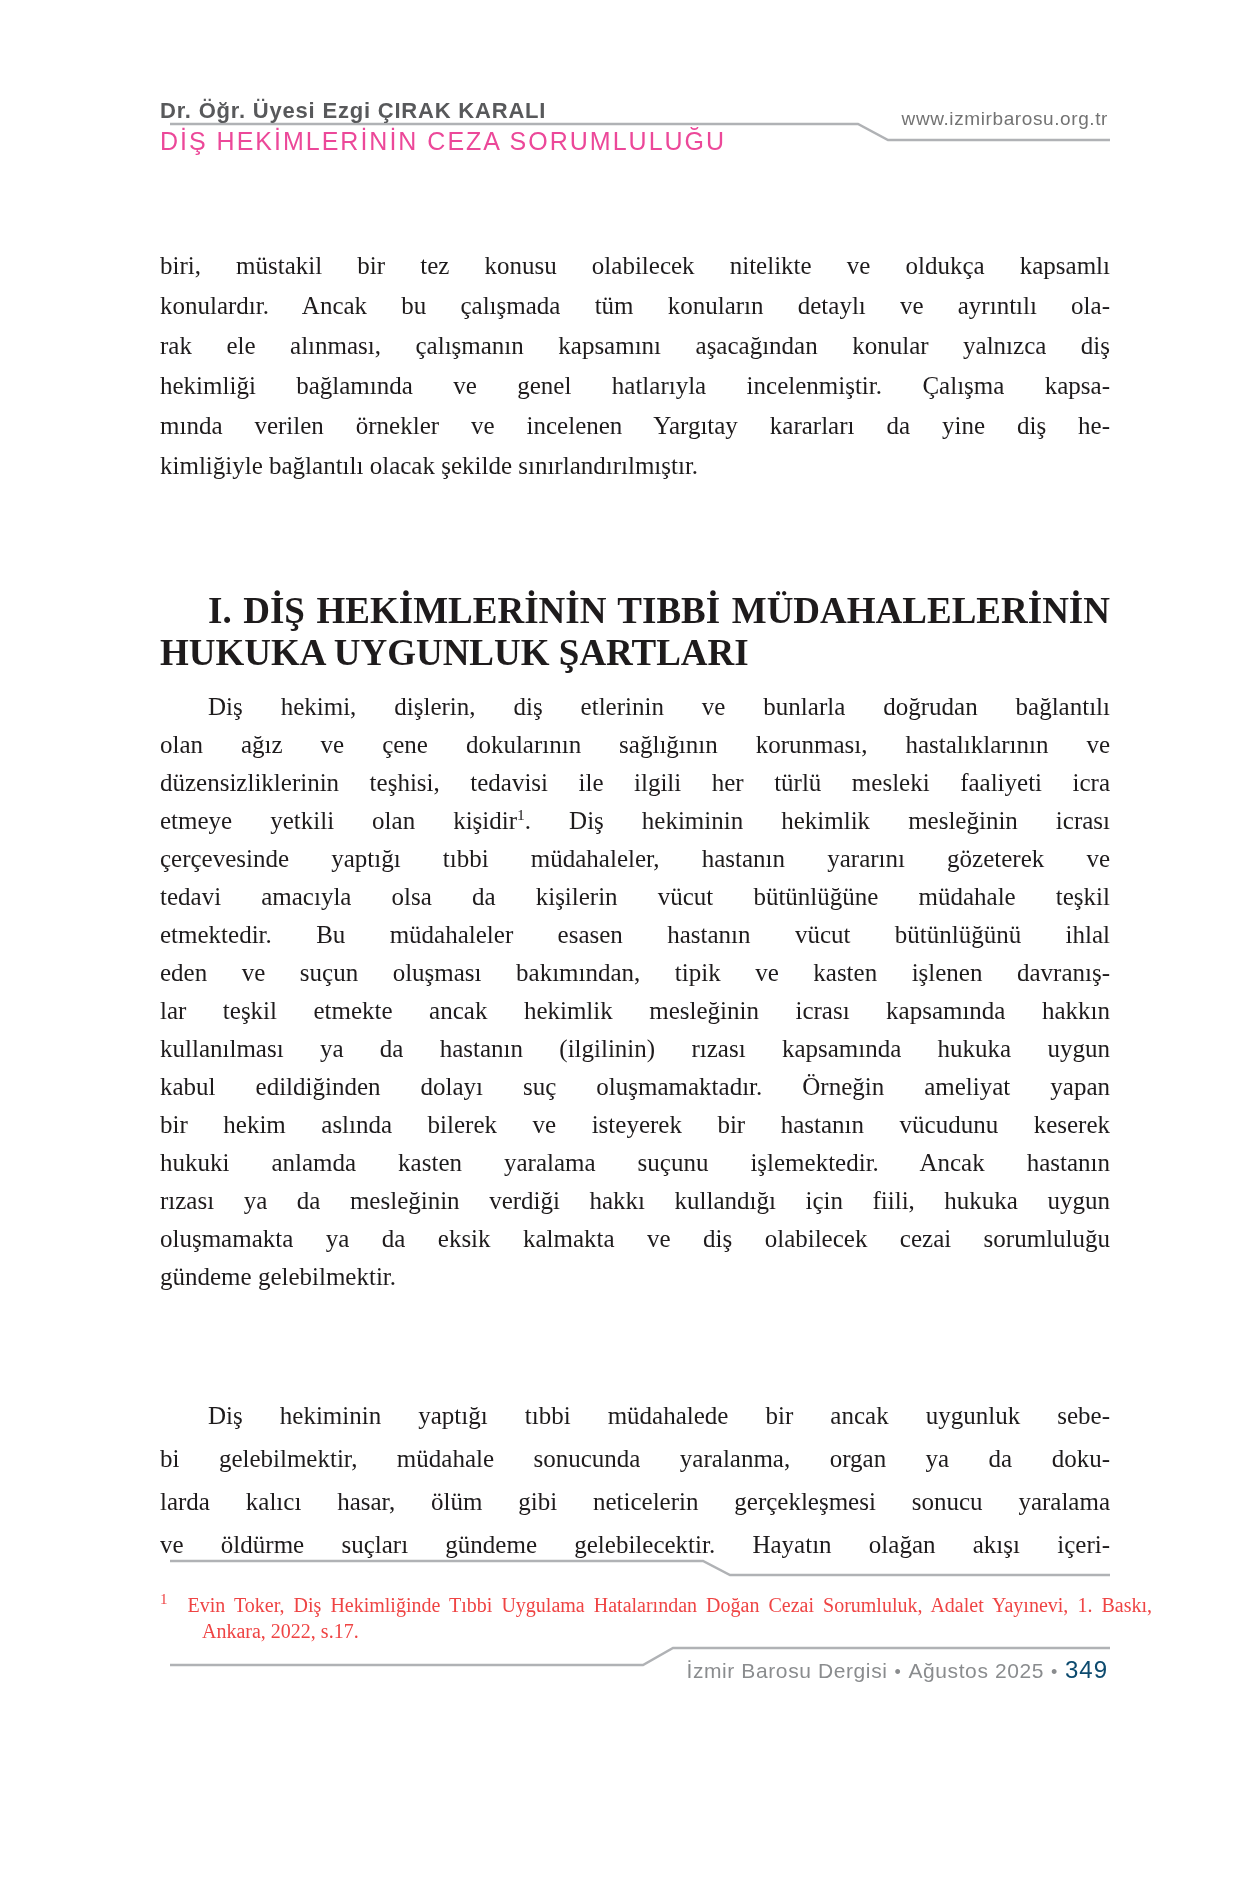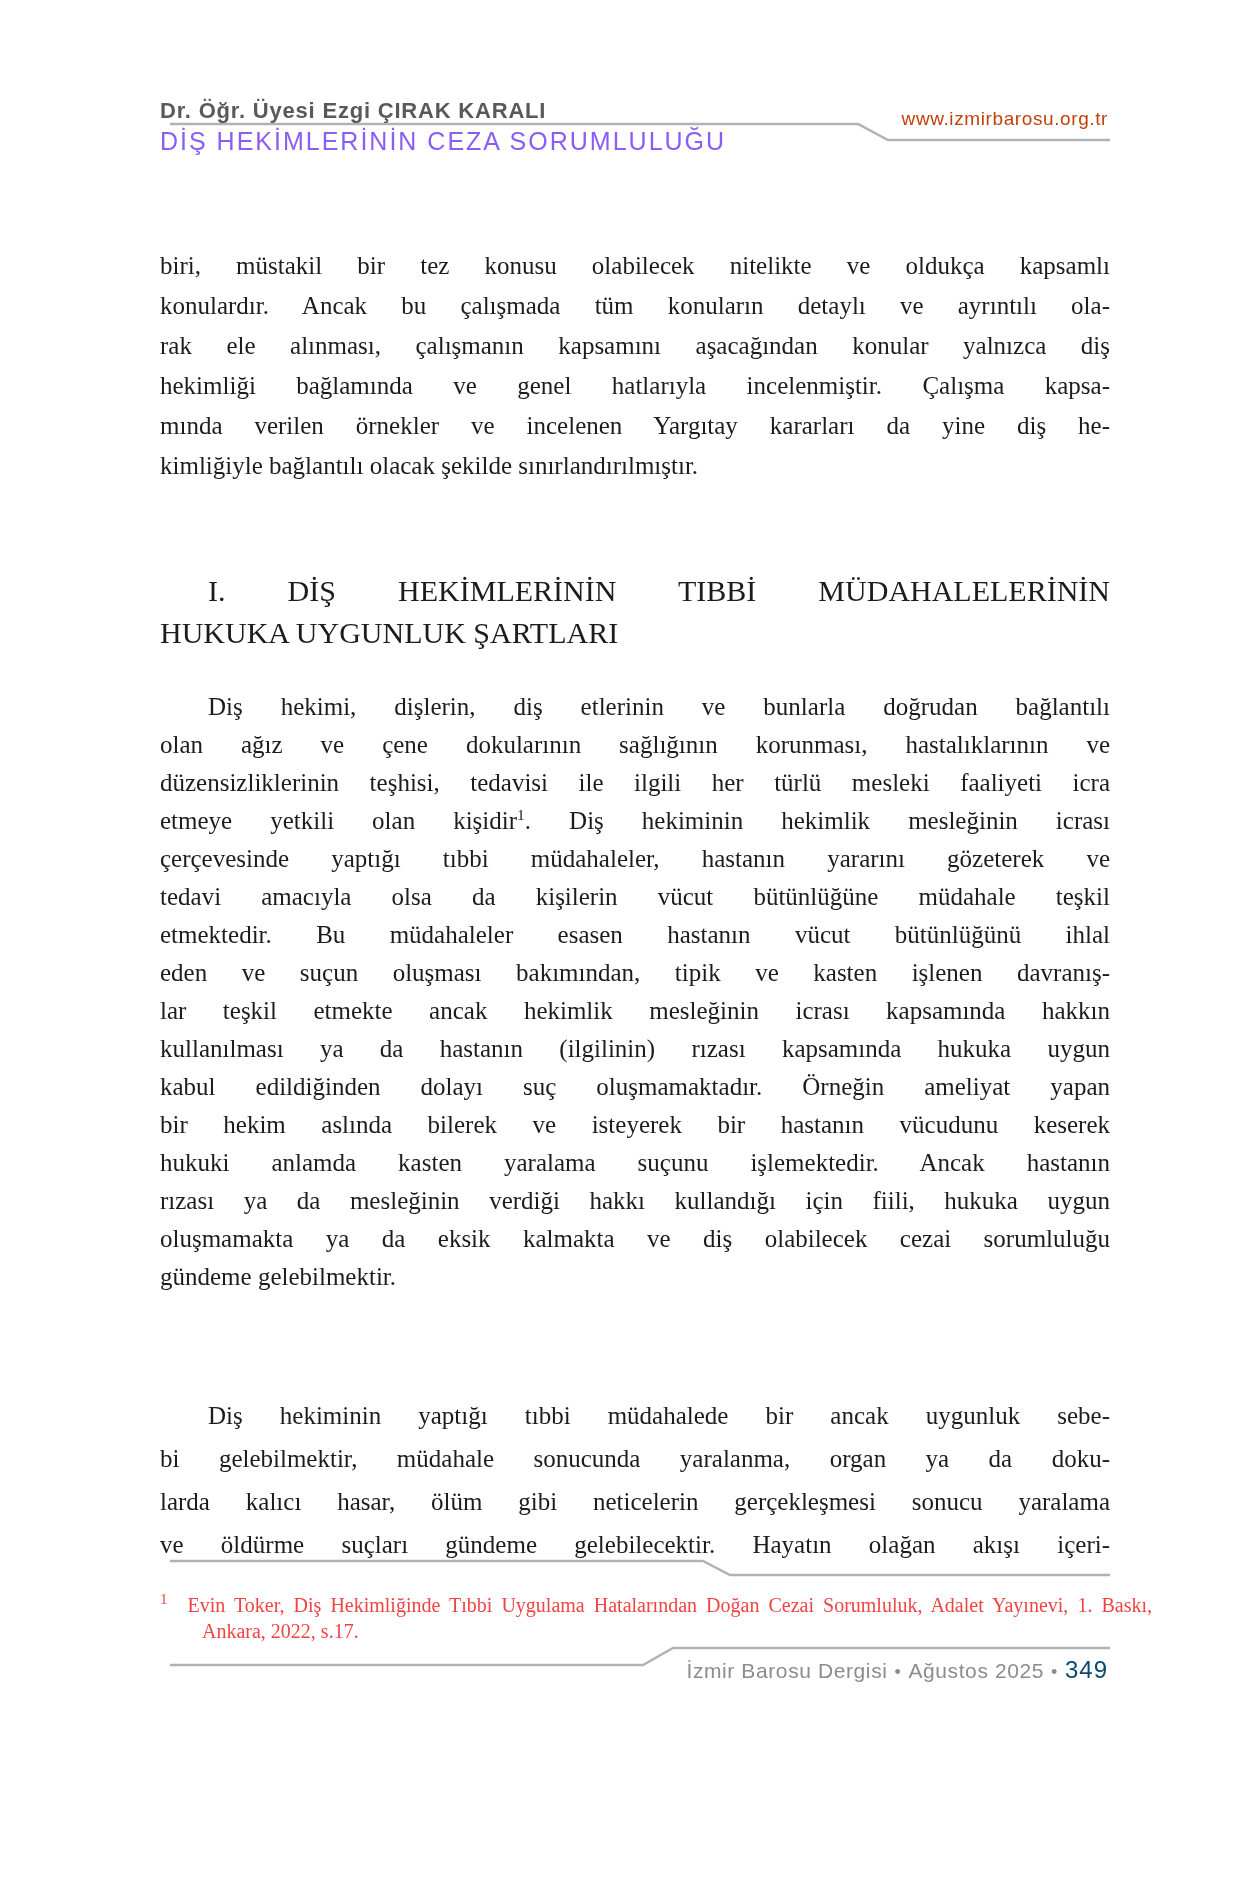--- a/index.html
+++ b/index.html
@@ -12,35 +12,35 @@
   .abs { position:absolute; }
   .col { left:160px; width:950px; }
 
   
   .author {
     top:98px; font-family:"Liberation Sans","DejaVu Sans",sans-serif;
     font-weight:bold; font-size:22px; letter-spacing:0.8px; color:#58595b;
   }
   .subtitle {
     top:127px; font-family:"Liberation Sans","DejaVu Sans",sans-serif;
-    font-weight:400; font-size:25px; letter-spacing:2px; color:#8b5cf6;
+    font-weight:400; font-size:25px; letter-spacing:2px; color:#ec4899;
   }
   .website {
     top:108px; right:152px; text-align:left;
     font-family:"Liberation Sans","DejaVu Sans",sans-serif;
-    font-size:19px; letter-spacing:0.6px; color:#c2410c;
+    font-size:19px; letter-spacing:0.6px; color:#737373;
   }
 
   
   .rules-overlay { left:0; top:0; width:1260px; height:1890px; pointer-events:none; }
 
   
   .bodyblock { font-size:25px; }
   .p1 { top:246px; line-height:40px; }
-  .heading { top:570px; line-height:42px; font-weight:normal; font-size:30px; }
+  .heading { top:590px; line-height:42px; font-weight:bold; font-size:37px; }
   .p2 { top:688px; line-height:38px; }
   .p3 { top:1394px; line-height:43px; }
   .ln { text-align:justify; text-align-last:justify; }
   .ln.last { text-align:left; text-align-last:left; }
   .indent { text-indent:48px; }
   sup.fnref { font-size:0.62em; vertical-align:super; line-height:0; }
 
   
   .footnote {
     top:1592px; font-size:20px; line-height:26px;

